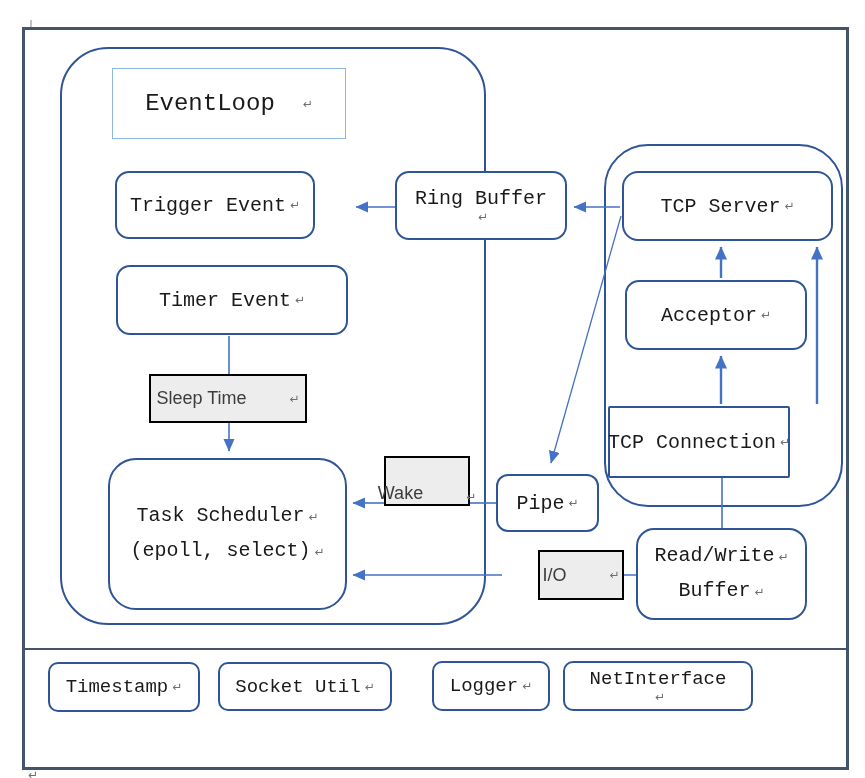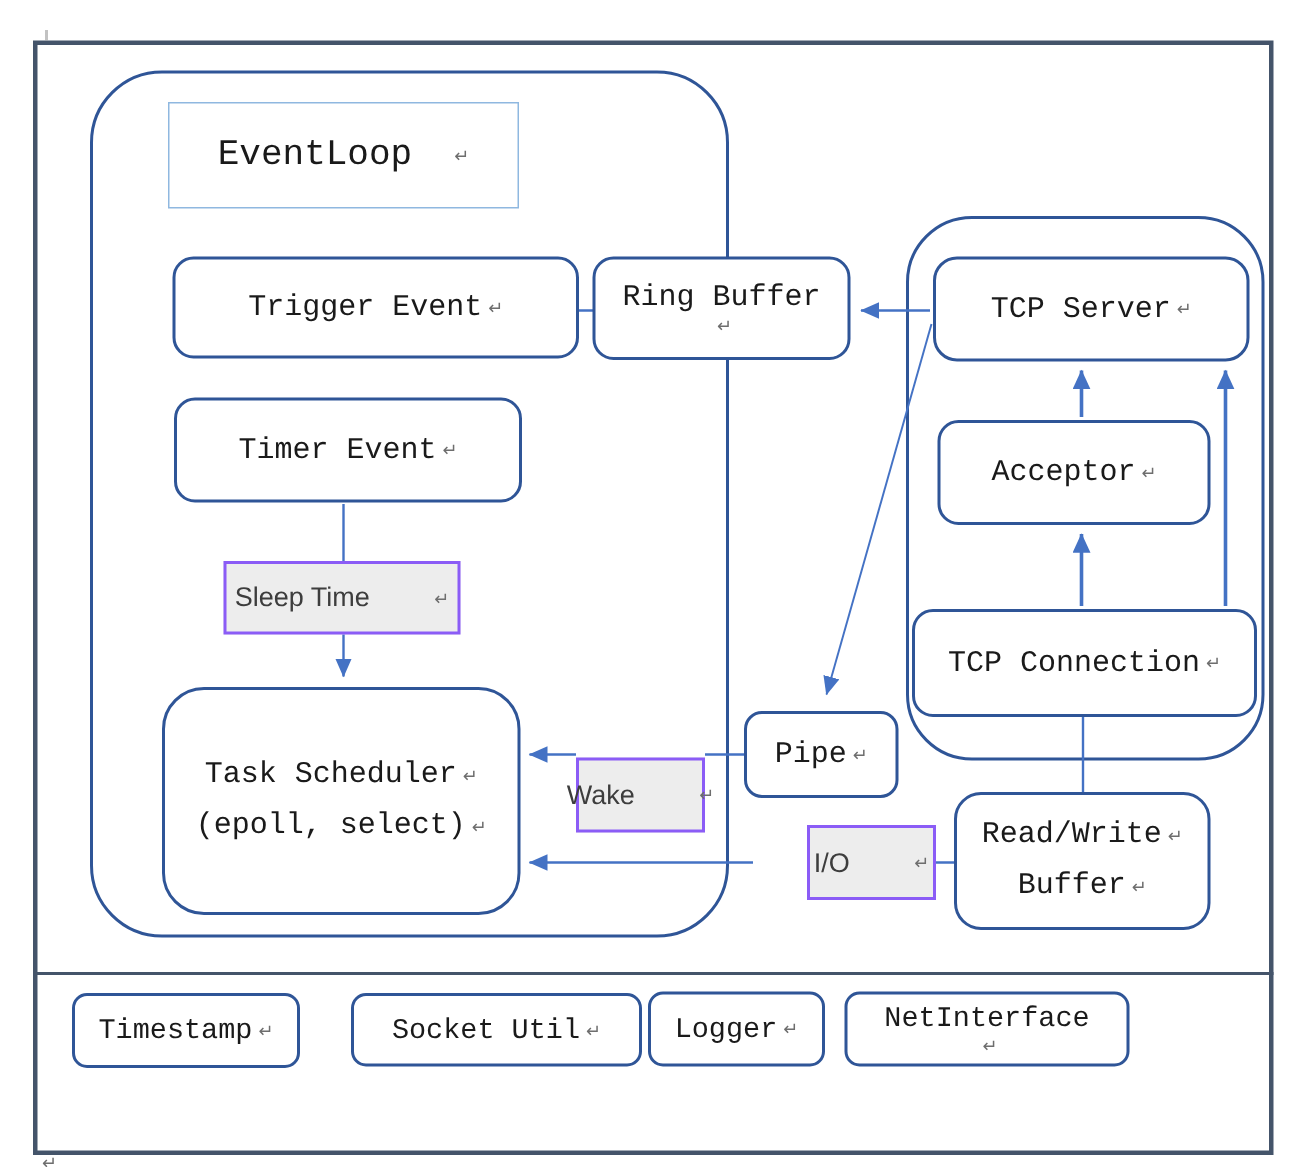--- a/index.html
+++ b/index.html
@@ -3,21 +3,21 @@
 <meta charset="utf-8">
 <style>
   html,body{margin:0;padding:0;background:#ffffff;}
   #canvas{position:relative;width:865px;height:778px;background:#ffffff;overflow:hidden;
           font-family:"Liberation Sans",sans-serif;}
   .abs{position:absolute;box-sizing:border-box;}
   .node{position:absolute;box-sizing:border-box;background:#ffffff;border:2px solid #2F5597;
         border-radius:14px;display:flex;align-items:center;justify-content:center;
         font-family:"Liberation Mono","DejaVu Sans Mono",monospace;font-size:20px;color:#1a1a1a;
         white-space:nowrap;}
-  .gray{position:absolute;box-sizing:border-box;background:#EDEDED;border:2px solid #8b5cf6;
+  .gray{position:absolute;box-sizing:border-box;background:#EDEDED;border:2px solid #000000;
         display:flex;align-items:center;justify-content:center;
         font-family:"Liberation Sans",sans-serif;font-size:18px;color:#3d3d3d;white-space:nowrap;gap:39px;}
   .col{display:flex;flex-direction:column;align-items:center;line-height:33px;}
   .line{display:flex;align-items:baseline;justify-content:space-between;}
   .pm{font-family:"DejaVu Sans",sans-serif;font-size:12px;color:#6e6e6e;margin-left:4px;}
   .container{position:absolute;box-sizing:border-box;border:2.5px solid #2F5597;background:transparent;}
   svg{position:absolute;left:0;top:0;pointer-events:none;}
 </style>
 </head>
 <body>
@@ -53,21 +53,21 @@
     <line x1="384" y1="503" x2="353" y2="503" stroke="#4472C4" stroke-width="1.6" marker-end="url(#arr)"></line>
     <line x1="636" y1="575" x2="588" y2="575" stroke="#4472C4" stroke-width="1.6"></line>
     <line x1="502" y1="575" x2="353" y2="575" stroke="#4472C4" stroke-width="1.6" marker-end="url(#arr)"></line>
   </svg>
 
   <div class="node" style="left:112px;top:68px;width:234px;height:71px;border:1.5px solid #8FB8E0;border-radius:0;font-size:24px;gap:24px;">
     <span>EventLoop</span>
     <span class="pm">↵</span>
   </div>
 
-  <div class="node" style="left:115px;top:171px;width:271px;height:68px;">
+  <div class="node" style="left:115px;top:171px;width:200px;height:68px;">
     <span>Trigger Event</span>
     <span class="pm">↵</span>
   </div>
 
   <div class="node" style="left:116px;top:265px;width:232px;height:70px;">
     <span>Timer Event</span>
     <span class="pm">↵</span>
   </div>
 
   <div class="gray" style="left:149px;top:374px;width:158px;height:49px;">
@@ -86,21 +86,21 @@
         <span class="pm">↵</span>
       </div>
     </div>
   </div>
 
   <div class="node" style="left:395px;top:171px;width:172px;height:69px;flex-direction:column;">
     <span>Ring Buffer</span>
     <span class="pm">↵</span>
   </div>
 
-  <div class="gray" style="left:384px;top:505px;width:86px;height:50px;">
+  <div class="gray" style="left:384px;top:456px;width:86px;height:50px;align-items:flex-end;">
     <span>Wake</span>
     <span class="pm">↵</span>
   </div>
 
   <div class="node" style="left:496px;top:474px;width:103px;height:58px;border-radius:12px;">
     <span>Pipe</span>
     <span class="pm">↵</span>
   </div>
 
   <div class="gray" style="left:502px;top:550px;width:86px;height:50px;margin-left:36px;">
@@ -111,21 +111,21 @@
   <div class="node" style="left:622px;top:171px;width:211px;height:70px;border-radius:16px;">
     <span>TCP Server</span>
     <span class="pm">↵</span>
   </div>
 
   <div class="node" style="left:625px;top:280px;width:182px;height:70px;">
     <span>Acceptor</span>
     <span class="pm">↵</span>
   </div>
 
-  <div class="node" style="left:608px;top:406px;width:230px;height:72px;border-radius:14px;">
+  <div class="node" style="left:608px;top:406px;width:182px;height:72px;border-radius:2px;">
     <span>TCP Connection</span>
     <span class="pm">↵</span>
   </div>
 
   <div class="node" style="left:636px;top:528px;width:171px;height:92px;border-radius:18px;">
     <div class="col">
       <div class="line">
         <span>Read/Write</span>
         <span class="pm">↵</span>
       </div>
@@ -134,21 +134,21 @@
         <span class="pm">↵</span>
       </div>
     </div>
   </div>
 
   <div class="node" style="left:48px;top:662px;width:152px;height:50px;border-radius:10px;font-size:19px;">
     <span>Timestamp</span>
     <span class="pm">↵</span>
   </div>
 
-  <div class="node" style="left:218px;top:662px;width:194px;height:49px;border-radius:10px;font-size:19px;margin-left:16px;">
+  <div class="node" style="left:218px;top:662px;width:174px;height:49px;border-radius:10px;font-size:19px;">
     <span>Socket Util</span>
     <span class="pm">↵</span>
   </div>
 
   <div class="node" style="left:432px;top:661px;width:118px;height:50px;border-radius:10px;font-size:19px;">
     <span>Logger</span>
     <span class="pm">↵</span>
   </div>
 
   <div class="node" style="left:563px;top:661px;width:190px;height:50px;border-radius:10px;font-size:19px;flex-direction:column;">

